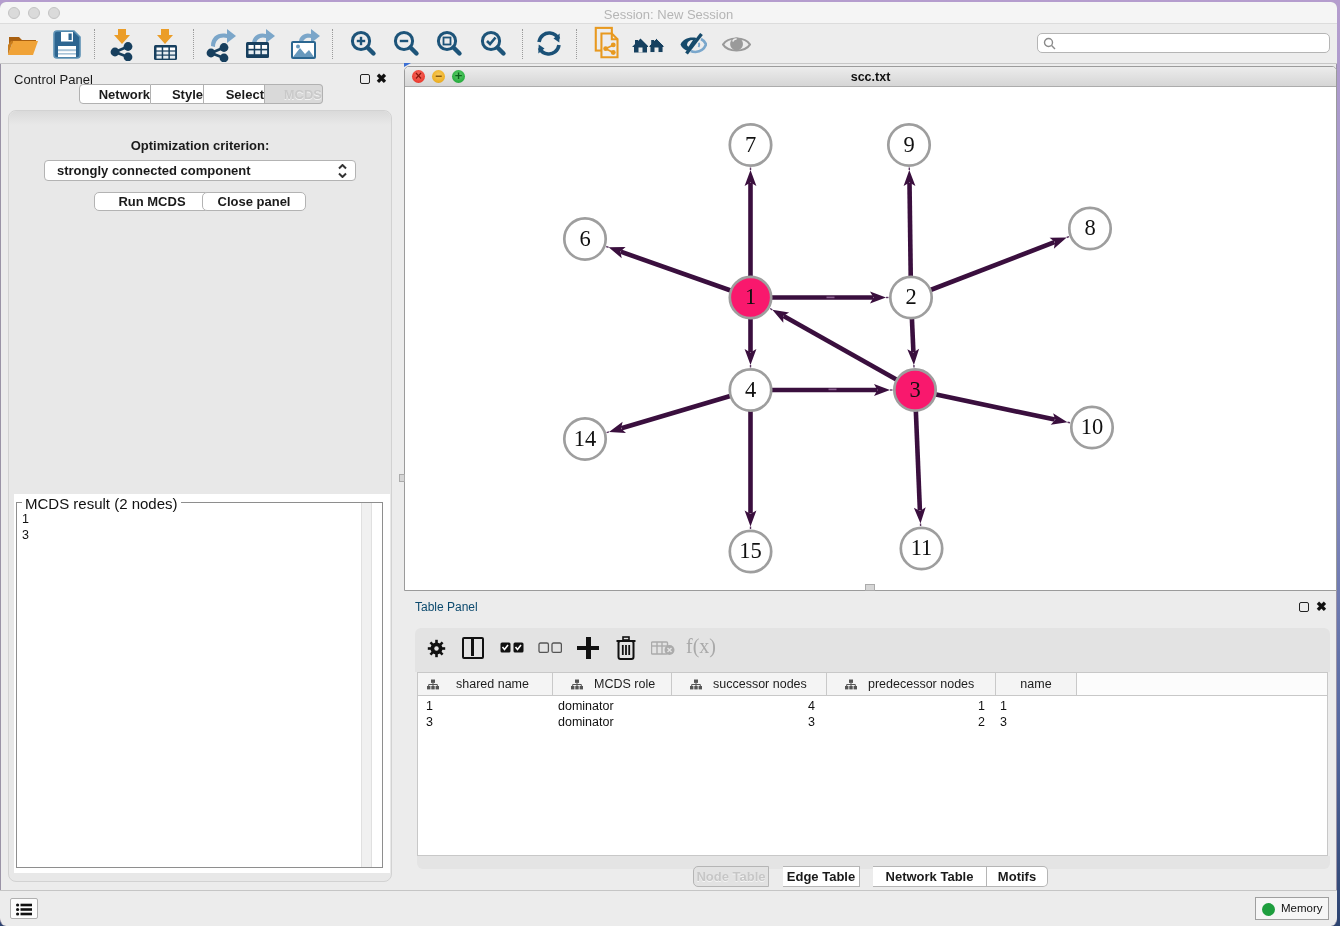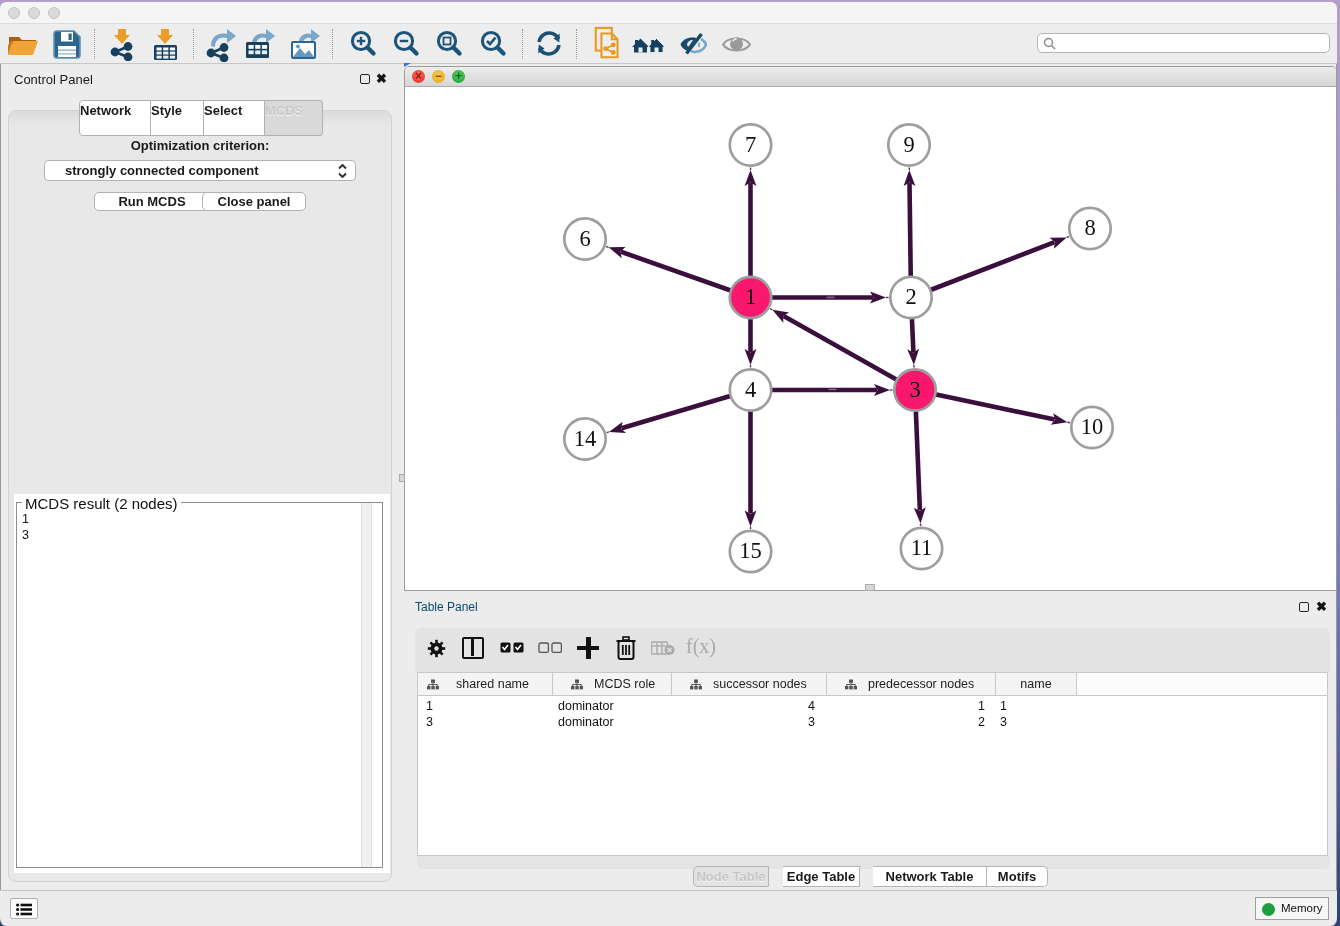--- a/index.html
+++ b/index.html
@@ -2,31 +2,32 @@
 <html><head><meta charset="utf-8"><title>Session</title><style>
 *{margin:0;padding:0;box-sizing:border-box}
 html,body{width:1340px;height:926px;overflow:hidden}
 body{background:linear-gradient(180deg,#b59dce 0%,#9193c8 45%,#53679f 80%,#2c4370 100%);font-family:"Liberation Sans",sans-serif;position:relative}
 .ab{position:absolute}
 #win{position:absolute;left:0;top:2px;width:1337px;height:924px;background:#ececec;border-radius:6px 6px 6px 6px;border:1px solid #9a93a6;border-bottom:none;box-sizing:border-box}
 .ttl{position:absolute;left:0;top:2px;width:1337px;height:21px;background:#f5f5f5;border-radius:6px 6px 0 0}
 .tl{position:absolute;top:5px;width:12px;height:12px;border-radius:50%;background:#dadada;border:1px solid #c3c3c3}
 .sep{position:absolute;top:29px;height:30px;width:0;border-left:1px dotted #9a9a9a}
 .tb{position:absolute;left:0;top:23px;width:1337px;height:41px;background:#ededed;border-top:1px solid #dcdcdc;border-bottom:1px solid #c7c7c7;box-sizing:border-box}
-.tab{position:absolute;top:100px;height:36px;background:#fff;border:1px solid #b1b1b1;font-size:13px;font-weight:bold;color:#1a1a1a;text-align:left;line-height:19px;box-sizing:border-box}
+.tab{position:absolute;top:84px;height:20px;background:#fff;border:1px solid #b1b1b1;font-size:13px;font-weight:bold;color:#1a1a1a;text-align:right;line-height:19px;box-sizing:border-box}
 .btn{position:absolute;background:#fff;border:1px solid #b3b3b3;border-radius:5px;font-size:13px;font-weight:bold;color:#1a1a1a;text-align:center;line-height:17px;box-sizing:border-box}
 .btab{position:absolute;top:866px;height:21px;background:#fff;border:1px solid #b5b5b5;font-size:13px;font-weight:bold;color:#1a1a1a;text-align:center;line-height:20px;box-sizing:border-box}
 .hc{position:absolute;top:0;height:100%;border-right:1px solid #c9c9c9;font-size:12.5px;color:#1d1d1d;background:#f4f4f4;box-sizing:border-box}
 .cell{position:absolute;font-size:12.5px;color:#111;line-height:16px}
 </style></head><body>
 <div id="win"></div>
 <div class="ttl">
 <div class="tl" style="left:8px"></div>
     <div class="tl" style="left:28px"></div>
     <div class="tl" style="left:48px"></div>
+<div style="position:absolute;left:0;width:100%;top:5px;text-align:center;font-size:13px;color:#b5b5b5">Session: New Session</div>
 </div>
 <div class="tb"></div>
 <div class="sep" style="left:94px"></div>
 <div class="sep" style="left:193px"></div>
 <div class="sep" style="left:332px"></div>
 <div class="sep" style="left:522px"></div>
 <div class="sep" style="left:576px"></div>
 <svg class="ab" style="left:6px;top:28px" width="34" height="32" viewBox="0 0 34 32">
 <path d="M3 9 L13 9 L16 12 L30 12 L30 16 L3 16 Z" fill="#a96011"></path>
 <path d="M2 27 L7 13 L32 13 L27 27 Z" fill="#f0a338"></path>
@@ -156,34 +157,35 @@
 <div class="ab" style="left:14px;top:72px;font-size:13px;color:#1a1a1a">Control Panel</div>
 <div class="ab" style="left:360px;top:74px;width:10px;height:10px;border:1.6px solid #222;border-radius:2px"></div>
 <div class="ab" style="left:376px;top:71px;font-size:13px;font-weight:bold;color:#111">✖</div>
 <div class="ab" style="left:8px;top:110px;width:384px;height:772px;background:#e8e8e8;border:1px solid #d2d2d2;border-radius:8px"></div>
 <div class="ab" style="left:9px;top:111px;width:382px;height:14px;background:linear-gradient(180deg,#dadada,#e8e8e8);border-radius:8px 8px 0 0"></div>
 <div class="tab" style="left:79px;width:72px;border-radius:4px 0 0 4px">Network</div>
 <div class="tab" style="left:151px;width:53px;border-left:none">Style</div>
 <div class="tab" style="left:204px;width:61px;border-left:none">Select</div>
 <div class="tab" style="left:265px;width:58px;border-left:none;background:#d9d9d9;color:#c9c9c9;border-radius:0 4px 4px 0;text-shadow:0 1px 0 #f2f2f2">MCDS</div>
 <div class="ab" style="left:0;top:138px;width:400px;text-align:center;font-size:13px;font-weight:bold;color:#1a1a1a">Optimization criterion:</div>
-<div class="ab" style="left:44px;top:160px;width:312px;height:21px;background:#fff;border:1px solid #b3b3b3;border-radius:4px;font-size:13px;font-weight:bold;color:#1a1a1a;line-height:19px;box-sizing:border-box"><span style="margin-left:20px">strongly connected component</span>
+<div class="ab" style="left:44px;top:160px;width:312px;height:21px;background:#fff;border:1px solid #b3b3b3;border-radius:4px;font-size:13px;font-weight:bold;color:#1a1a1a;line-height:19px;box-sizing:border-box"><span style="margin-left:12px">strongly connected component</span>
 <svg style="position:absolute;right:7px;top:3px" width="11" height="14" viewBox="0 0 11 14">
       <path d="M2 4.5 L5.5 1 L9 4.5 M2 9.5 L5.5 13 L9 9.5" fill="none" stroke="#333" stroke-width="2"></path>
     </svg>
 </div>
 <div class="btn" style="left:94px;top:192px;width:116px;height:19px">Run MCDS</div>
 <div class="btn" style="left:202px;top:192px;width:104px;height:19px">Close panel</div>
 <div class="ab" style="left:14px;top:494px;width:376px;height:379px;background:#fff"></div>
 <div class="ab" style="left:16px;top:502px;width:367px;height:366px;border:1px solid #8e8e8e"></div>
 <div class="ab" style="left:22px;top:495px;font-size:15px;color:#111;background:#fff;padding:0 3px">MCDS result (2 nodes)</div>
 <div class="ab" style="left:22px;top:511px;font-size:12.5px;color:#111;line-height:16px">1<br>3</div>
 <div class="ab" style="left:361px;top:503px;width:11px;height:364px;background:#f0f0f0;border-left:1px solid #e0e0e0;border-right:1px solid #e0e0e0"></div>
 <div class="ab" style="left:404px;top:66px;width:933px;height:525px;background:#fff;border:1px solid #9b9b9b;border-radius:5px 5px 0 0;overflow:hidden">
 <div style="position:absolute;left:0;top:0;width:100%;height:20px;background:linear-gradient(180deg,#ececec,#d6d6d6);border-bottom:1px solid #acacac"></div>
+<div style="position:absolute;left:0;top:3px;width:100%;text-align:center;font-size:12.5px;font-weight:600;color:#111">scc.txt</div>
 <div style="position:absolute;left:7px;top:2.5px;width:13px;height:13px;border-radius:50%;background:radial-gradient(circle at 50% 40%,#f37166 0%,#ee4237 60%,#d7281d 100%);color:#8c150b;font-size:12px;text-align:center;line-height:13px;font-weight:bold">×</div>
 <div style="position:absolute;left:27px;top:2.5px;width:13px;height:13px;border-radius:50%;background:radial-gradient(circle at 50% 40%,#f7ca5e 0%,#efb32a 60%,#d89a14 100%);color:#7a4e08;font-size:12px;text-align:center;line-height:12px;font-weight:bold">−</div>
 <div style="position:absolute;left:47px;top:2.5px;width:13px;height:13px;border-radius:50%;background:radial-gradient(circle at 50% 40%,#66cd6e 0%,#2db244 60%,#1d9634 100%);color:#0b611c;font-size:13px;text-align:center;line-height:12px;font-weight:bold">+</div>
 </div>
 <svg class="ab" style="left:404px;top:63px;z-index:5" width="7" height="4" viewBox="0 0 7 4">
     <path d="M0 0 L7 0 L0 4 Z" fill="#3b6fd4"></path>
   </svg>
 <svg class="ab" style="left:405px;top:86px" width="932" height="502" viewBox="0 0 932 502">
 <line x1="345.5" y1="211.5" x2="345.5" y2="97.0" stroke="#3a0f3e" stroke-width="4.6"></line>
 <polygon points="345.5,84.0 351.4,100.0 345.5,96.5 339.6,100.0" fill="#3a0f3e"></polygon>

